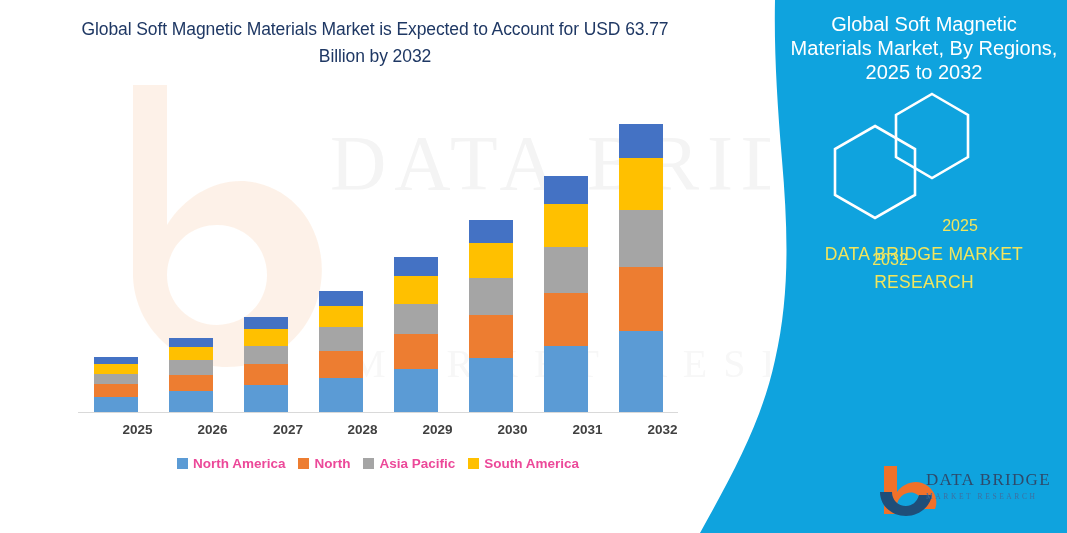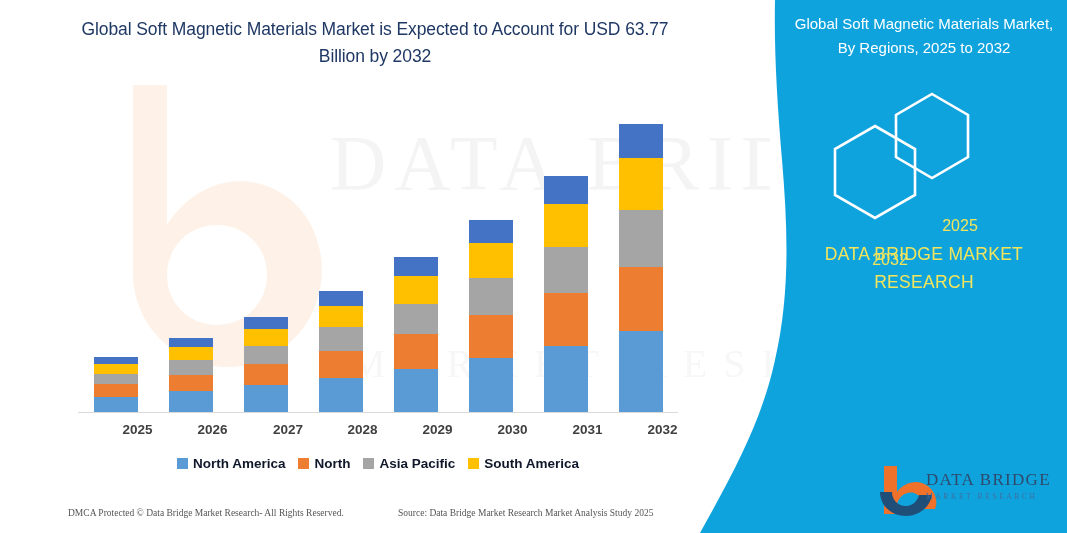--- a/index.html
+++ b/index.html
@@ -121,42 +121,42 @@
     justify-content: center;
     align-items: center;
     gap: 13px;
     flex-wrap: nowrap;
   }
   .legend-item {
     display: flex; align-items: center; gap: 5px;
     white-space: nowrap;
   }
   .legend-swatch { width: 11px; height: 11px; display: inline-block; }
-  .legend-label { font-size: 13.5px; font-weight: bold; color: #0f172a; }
+  .legend-label { font-size: 13.5px; font-weight: bold; color: #ec4899; }
 
   
   #footer {
     position: absolute;
     left: 68px; top: 508px;
     width: 620px;
     display: flex;
     font-family: "Liberation Serif", serif;
     font-size: 9.5px;
     color: #555555;
   }
   #footer-left { width: 330px; }
   #footer-right { flex: 1; }
 
   
   #panel-title {
     position: absolute;
     left: 790px; top: 12px;
     width: 268px;
     text-align: center;
-    font-size: 15px;
+    font-size: 20px;
     line-height: 24px;
     color: #ffffff;
   }
   #hexes {
     position: absolute;
     left: 820px; top: 88px;
     width: 230px; height: 140px;
   }
   .hex-text {
     position: absolute;
@@ -307,24 +307,20 @@
       <div class="legend-item">
         <span class="legend-swatch" style="background: rgb(165, 165, 165);"></span>
         <span class="legend-label">Asia Pacific</span>
       </div>
       <div class="legend-item">
         <span class="legend-swatch" style="background: rgb(255, 192, 0);"></span>
         <span class="legend-label">South America</span>
       </div>
     </div>
 
-  <div id="footer">
-    <div id="footer-left">DMCA Protected © Data Bridge Market Research-  All Rights Reserved.</div>
-    <div id="footer-right">Source: Data Bridge Market Research  Market Analysis Study 2025</div>
-  </div>
 
   <div id="panel-title">Global Soft Magnetic Materials Market, By Regions, 2025 to 2032</div>
 
   <div id="hexes">
     <svg viewBox="0 0 230 140" width="230" height="140">
       <polygon points="112,6 148,27 148,69 112,90 76,69 76,27" fill="none" stroke="#ffffff" stroke-width="2.6"></polygon>
       <polygon points="55,38 95,61 95,107 55,130 15,107 15,61" fill="none" stroke="#ffffff" stroke-width="2.6"></polygon>
     </svg>
     <div class="hex-text" id="hex-2025-text">2025</div>
     <div class="hex-text" id="hex-2032-text">2032</div>

